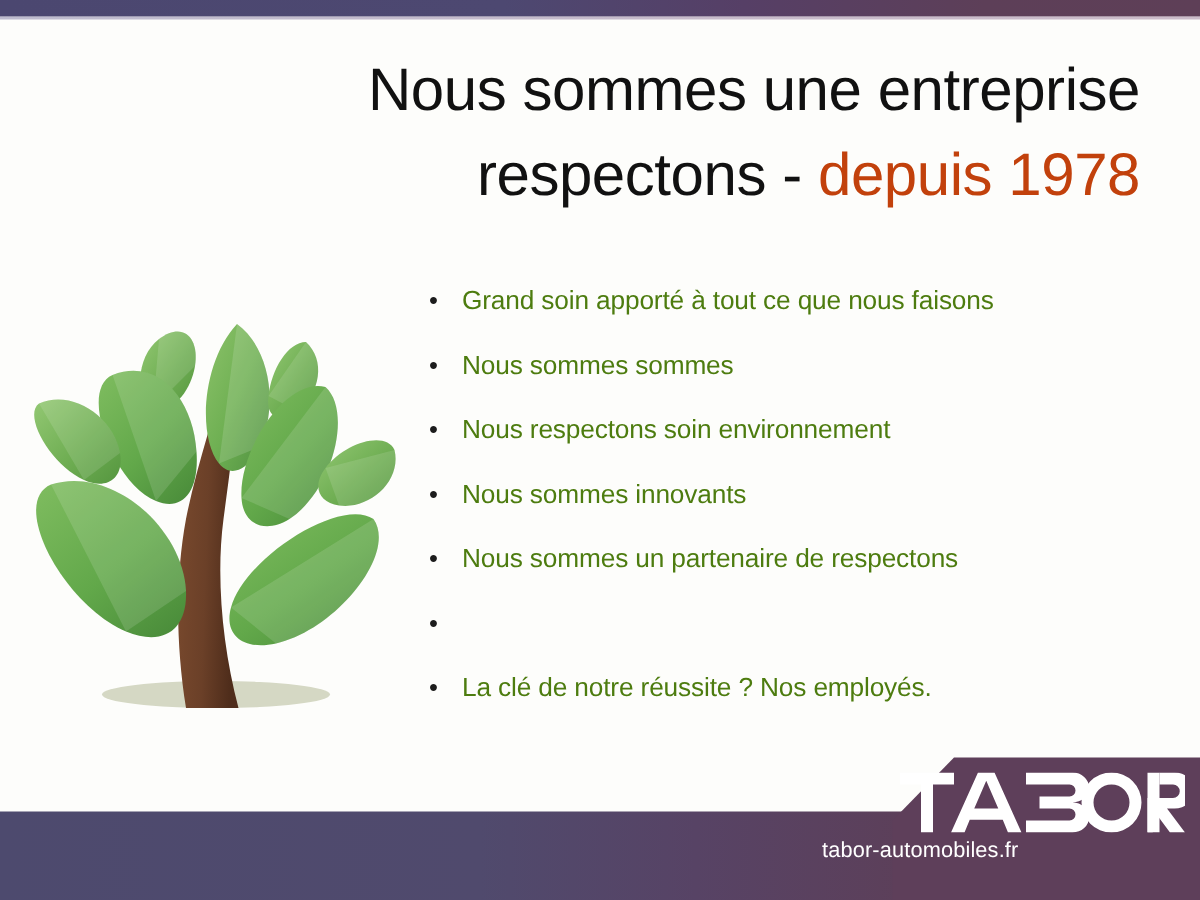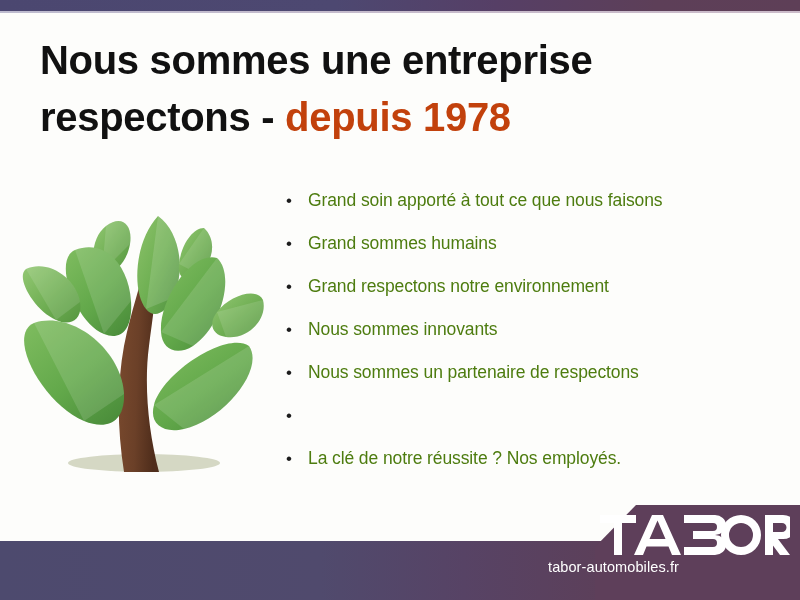--- a/index.html
+++ b/index.html
@@ -40,23 +40,23 @@
     background: linear-gradient(to right, #8a86ab 0%, #9b84a3 60%, #a285a0 100%);
     opacity: .55;
   }
 
   
   #headline {
     position: absolute;
     left: 40px;
     top: 32px;
     width: 720px;
-    text-align: left;
+    text-align: right;
     font-size: 40px;
-    font-weight: bold;
+    font-weight: normal;
     line-height: 1.42;
     letter-spacing: -0.3px;
     color: #111111;
   }
   #headline .line {
     display: block;
     white-space: nowrap;
   }
   #headline .accent {
     color: #c2410c;
@@ -238,26 +238,26 @@
 
   <div id="bullets">
 
     <div class="bullet-row">
       <span class="bullet-dot">•</span>
       <span class="bullet-text">Grand soin apporté à tout ce que nous faisons</span>
     </div>
 
     <div class="bullet-row">
       <span class="bullet-dot">•</span>
-      <span class="bullet-text">Grand sommes humains</span>
-    </div>
-
-    <div class="bullet-row">
-      <span class="bullet-dot">•</span>
-      <span class="bullet-text">Grand respectons notre environnement</span>
+      <span class="bullet-text">Nous sommes sommes</span>
+    </div>
+
+    <div class="bullet-row">
+      <span class="bullet-dot">•</span>
+      <span class="bullet-text">Nous respectons soin environnement</span>
     </div>
 
     <div class="bullet-row">
       <span class="bullet-dot">•</span>
       <span class="bullet-text">Nous sommes innovants</span>
     </div>
 
     <div class="bullet-row">
       <span class="bullet-dot">•</span>
       <span class="bullet-text">Nous sommes un partenaire de respectons</span>

